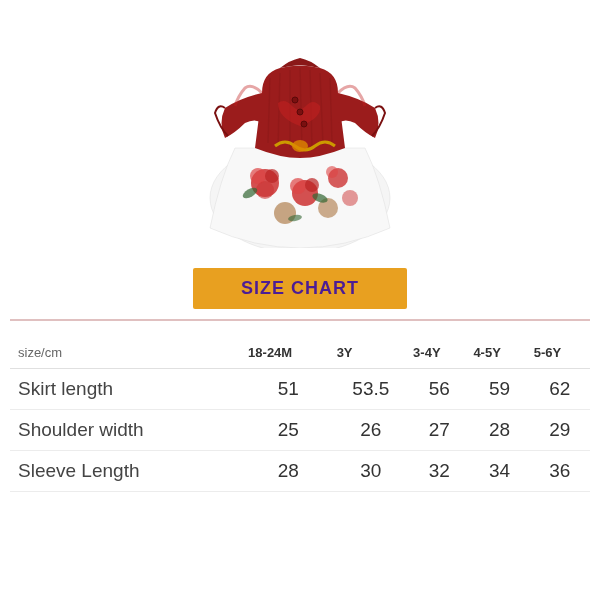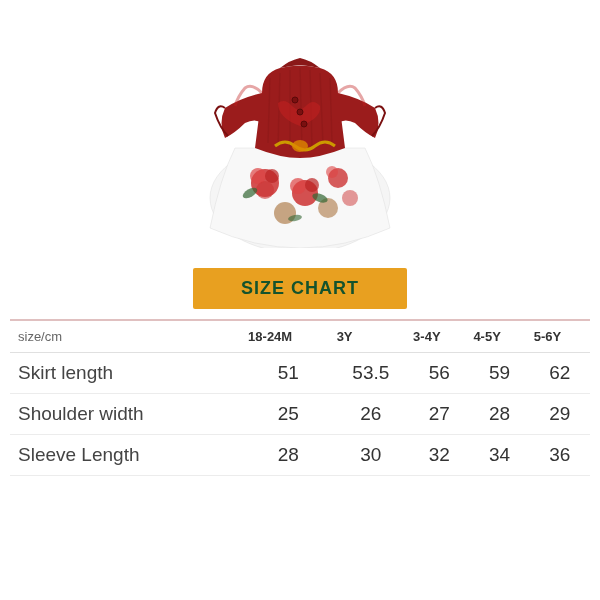--- a/index.html
+++ b/index.html
@@ -38,36 +38,36 @@
     }
     
     .size-chart-btn-area {
       display: flex;
       justify-content: center;
       align-items: center;
       padding: 8px 0 10px 0;
     }
     .size-chart-btn {
       background: #e8a020;
-      color: #14532d;
+      color: #4c1d95;
       font-size: 18px;
       font-weight: bold;
       padding: 10px 48px;
       border: none;
       cursor: pointer;
       letter-spacing: 1px;
       border-radius: 2px;
     }
     .divider-top {
       border: none;
       border-top: 2px solid #e0c0c0;
       margin: 0 10px;
     }
     .table-section {
-      padding: 0 10px;
+      padding: 16px 10px;
     }
     table {
       width: 100%;
       border-collapse: collapse;
     }
     table thead tr th {
       font-size: 13px;
       font-weight: 600;
       color: #333;
       padding: 8px 4px;

